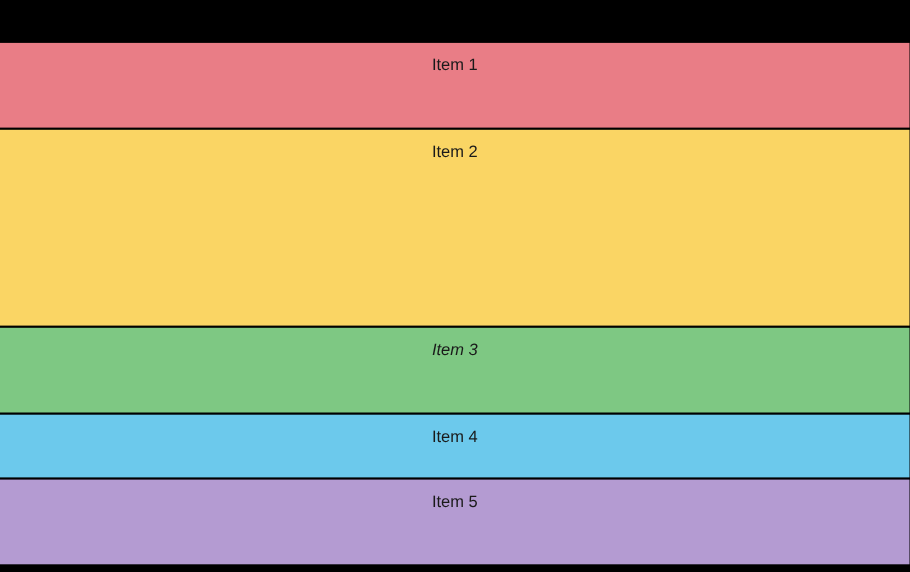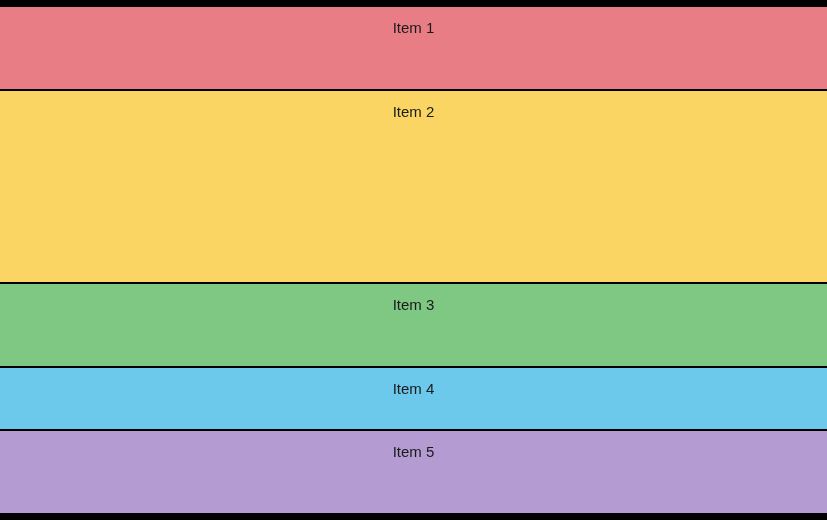--- a/index.html
+++ b/index.html
@@ -22,23 +22,23 @@
       text-align: center;
       padding-top: 12px;
       font-size: 15px;
       color: #1a1a1a;
       font-weight: 400;
       margin-bottom: 2px;
     }
     .row:last-child {
       margin-bottom: 0;
     }
-    .row-1 { background: #e97d86; height: 82px; }
+    .row-1 { background: #e97d86; height: 82px; margin-top: 32px; }
     .row-2 { background: #fad564; height: 192px; }
-    .row-3 { background: #7ec883; height: 82px; }
+    .row-3 { background: #7ec883; height: 82px; font-style: italic; }
     .row-4 { background: #6cc9ec; height: 61px; }
     .row-5 { background: #b49bd2; height: 82px; }
   </style>
 </head>
 <body>
 
 <div class="row row-1">
   <span>Item 1</span>
 </div>
 <div class="row row-2">

